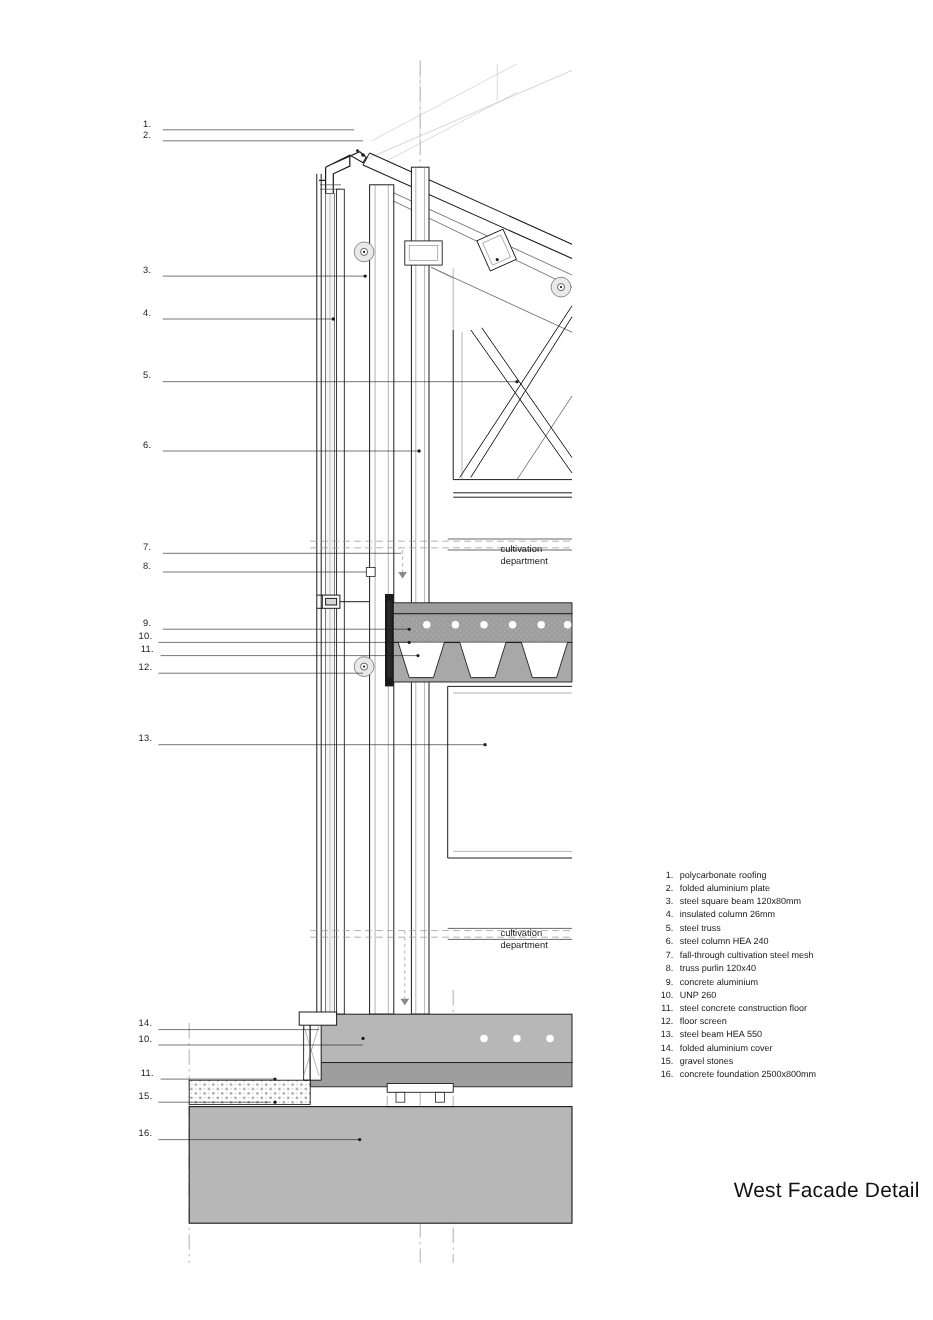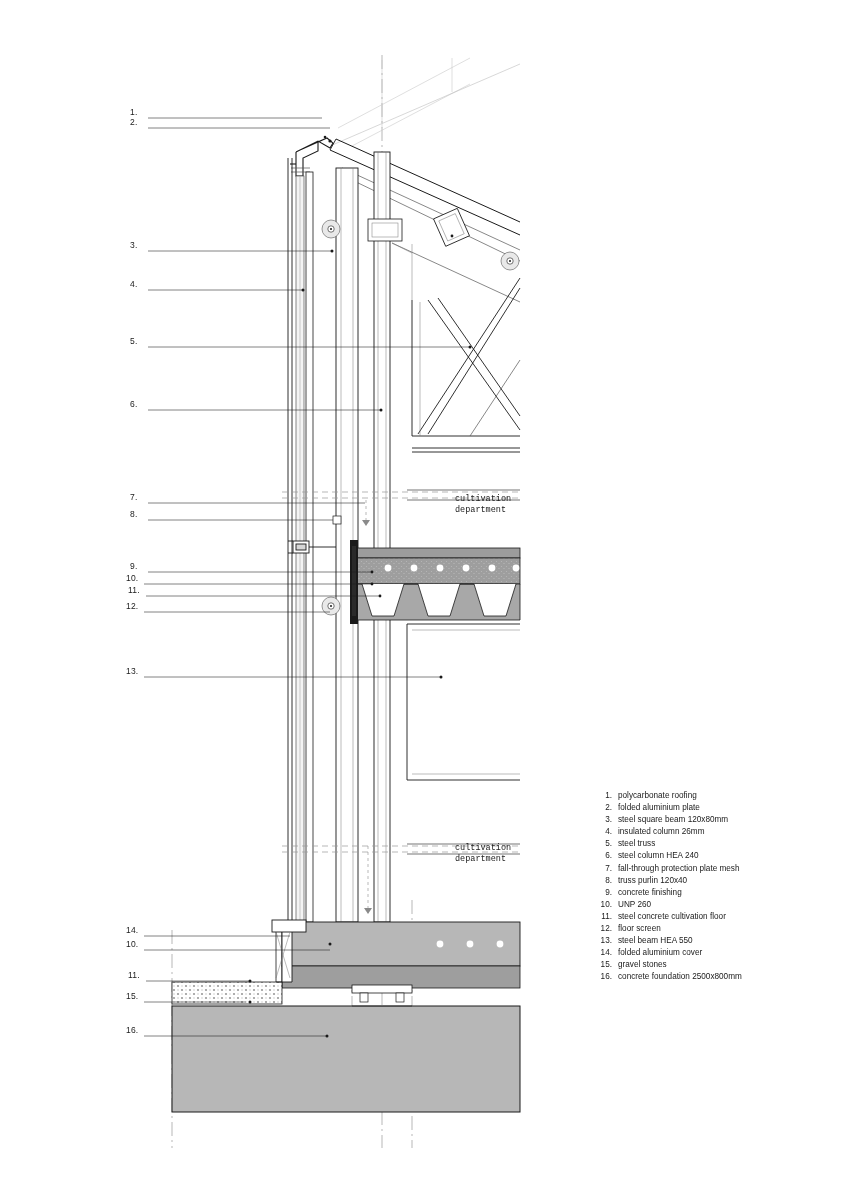--- a/index.html
+++ b/index.html
@@ -32,21 +32,20 @@
     letter-spacing: 0.2px;
     color: #1a1a1a;
     white-space: nowrap;
   }
   .zone-label {
     position: absolute;
     font-size: 8.5px;
     line-height: 11px;
     color: #1a1a1a;
     white-space: pre-line;
-    font-family: Liberation Mono, monospace;
   }
   #legend {
     position: absolute;
     left: 594px;
     top: 790px;
     width: 240px;
   }
   #legend .row {
     display: flex;
     font-size: 8.2px;
@@ -367,37 +366,37 @@
       <div class="row">
         <div class="n">5.</div>
         <div class="t">steel truss</div>
       </div>
       <div class="row">
         <div class="n">6.</div>
         <div class="t">steel column HEA 240</div>
       </div>
       <div class="row">
         <div class="n">7.</div>
-        <div class="t">fall-through protection plate mesh</div>
+        <div class="t">fall-through cultivation steel mesh</div>
       </div>
       <div class="row">
         <div class="n">8.</div>
         <div class="t">truss purlin 120x40</div>
       </div>
       <div class="row">
         <div class="n">9.</div>
-        <div class="t">concrete finishing</div>
+        <div class="t">concrete aluminium</div>
       </div>
       <div class="row">
         <div class="n">10.</div>
         <div class="t">UNP 260</div>
       </div>
       <div class="row">
         <div class="n">11.</div>
-        <div class="t">steel concrete cultivation floor</div>
+        <div class="t">steel concrete construction floor</div>
       </div>
       <div class="row">
         <div class="n">12.</div>
         <div class="t">floor screen</div>
       </div>
       <div class="row">
         <div class="n">13.</div>
         <div class="t">steel beam HEA 550</div>
       </div>
       <div class="row">
@@ -407,14 +406,15 @@
       <div class="row">
         <div class="n">15.</div>
         <div class="t">gravel stones</div>
       </div>
       <div class="row">
         <div class="n">16.</div>
         <div class="t">concrete foundation 2500x800mm</div>
       </div>
     </div>
 
+  <div id="title">West Facade Detail</div>
 
 </div>
 
 </body></html>

